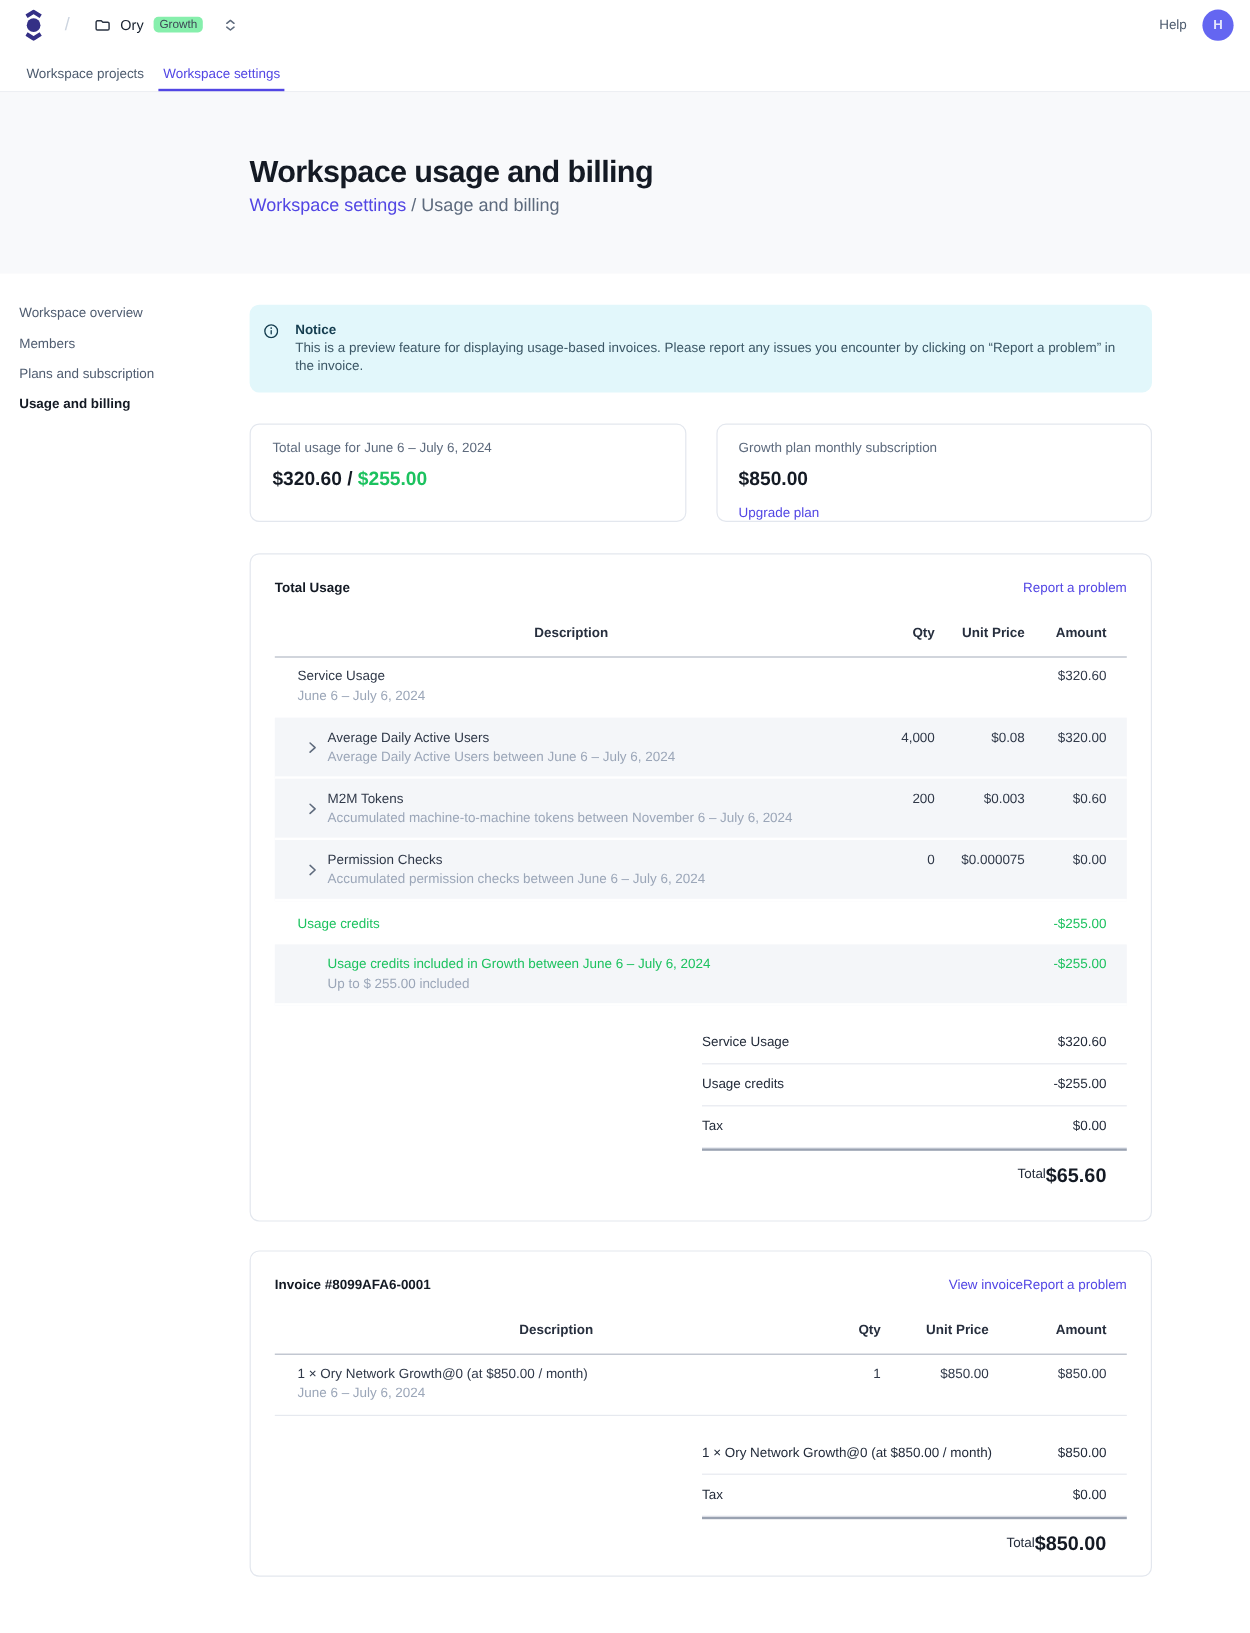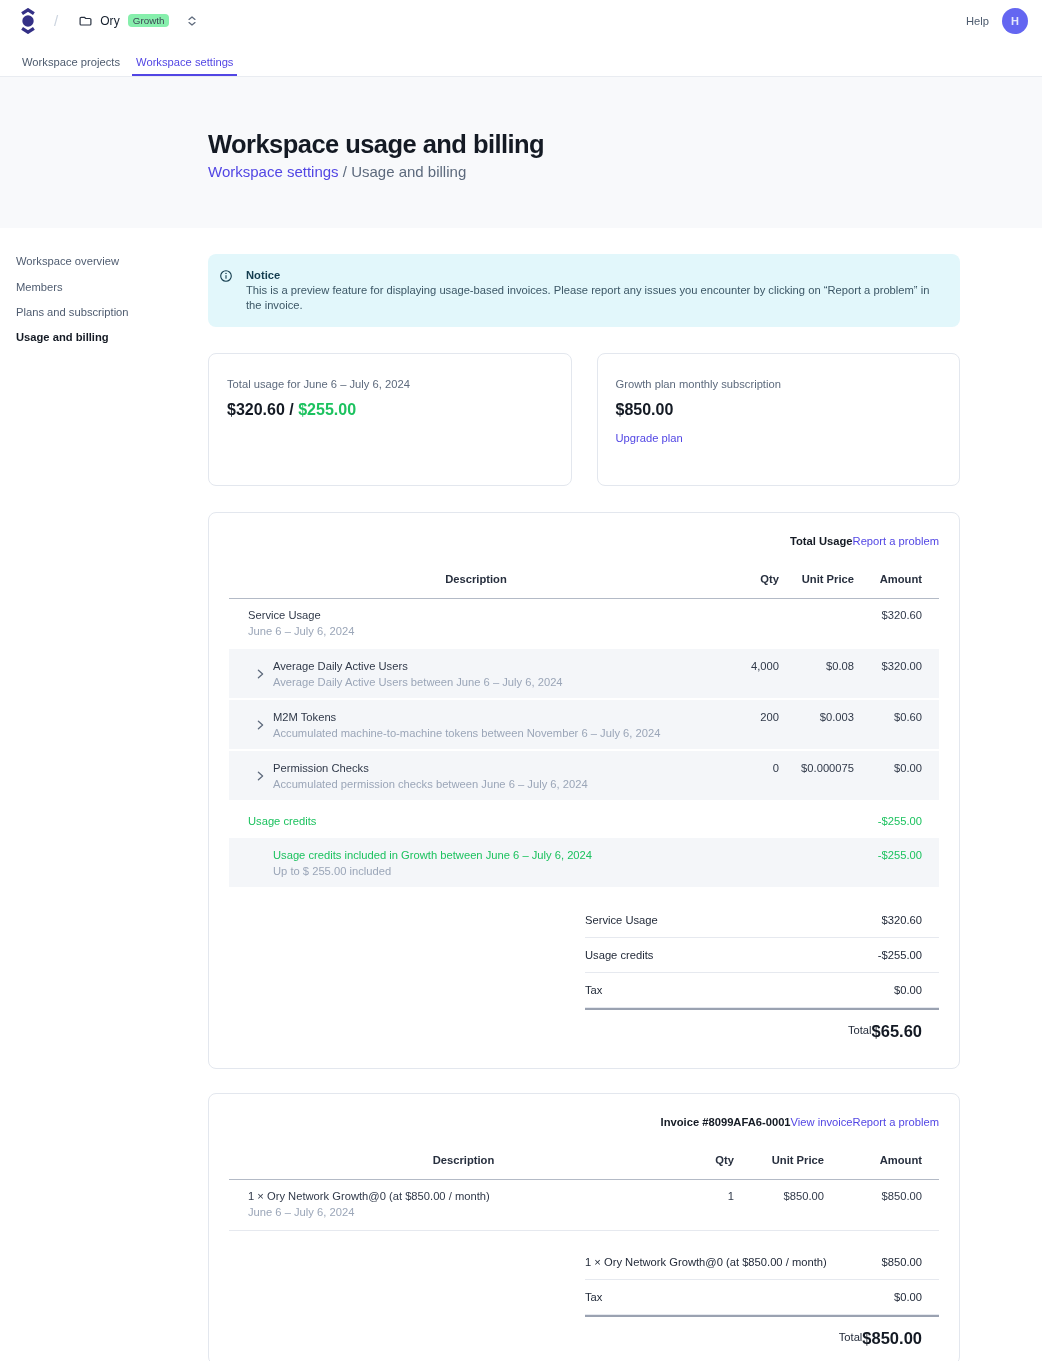--- a/index.html
+++ b/index.html
@@ -55,29 +55,29 @@
   .nav-item{font-size:11.2px;line-height:25.3px;color:var(--nav);cursor:pointer;white-space:nowrap}
   .nav-item.active{color:var(--ink);font-weight:700}
   .main{width:752px}
   
   .notice{margin-top:26px;background:var(--notice-bg);border-radius:8px;display:flex;padding:14px 18px 14px 12px}
   .notice .i-ico{width:12px;height:12px;flex:none;margin:2px 14px 0 0}
   .notice-title{font-size:11.2px;line-height:15px;font-weight:700;color:var(--notice-head)}
   .notice-body{font-size:11.2px;line-height:14.8px;color:var(--notice-body)}
   
   .cards{display:flex;gap:25px;margin-top:26px}
-  .scard{flex:1;border:1px solid var(--card-border);border-radius:8px;padding:23px 18px;height:133px}
+  .scard{flex:1;border:1px solid var(--card-border);border-radius:8px;padding:13px 18px;height:82px}
   .scard .lbl{font-size:11.2px;line-height:14px;color:var(--muted)}
   .scard .val{margin-top:9px;font-size:16px;line-height:19px;font-weight:700;color:var(--ink)}
   .scard .val .green{color:var(--green)}
   .scard .lnk{margin-top:12px;font-size:11.2px;line-height:14px;color:var(--accent);cursor:pointer}
   
   .card{border:1px solid var(--card-border);border-radius:8px;margin-top:26px}
   .card.invoice{margin-top:24px}
-  .card-head{display:flex;justify-content:flex-end;align-items:flex-start;padding:20px 20px 14px}
+  .card-head{display:flex;justify-content:space-between;align-items:flex-start;padding:20px 20px 14px}
   .card-title{font-size:11.2px;line-height:16px;font-weight:700;color:var(--ink)}
   .head-links{display:flex;}
   .link{font-size:11.2px;line-height:16px;color:var(--accent);cursor:pointer}
   .table{margin:0 20px}
   .t-head{display:grid;padding:10px 17px 12px 0;border-bottom:1px solid var(--head-border);
     font-weight:700;font-size:11.2px;line-height:13px;color:#272f3e}
   .usage-grid{grid-template-columns:1fr 75px 75px 68px}
   .invoice-grid{grid-template-columns:1fr 55px 90px 98px}
   .t-head .c{text-align:right}
   .t-head .c-desc{text-align:center;padding-left:19px}

